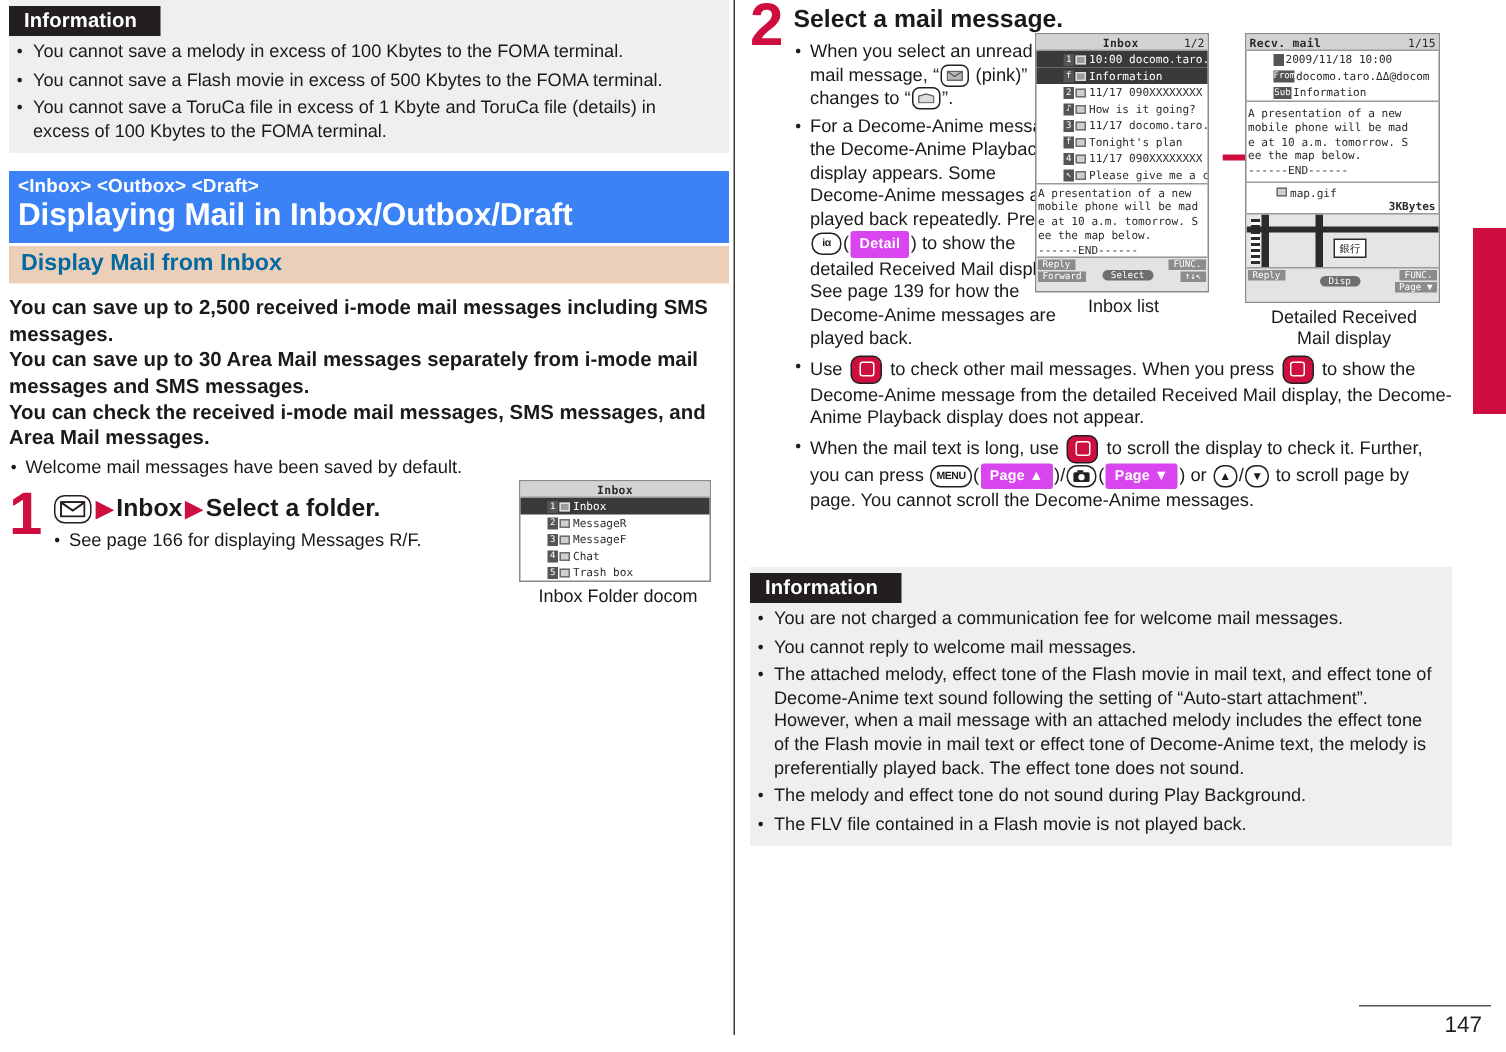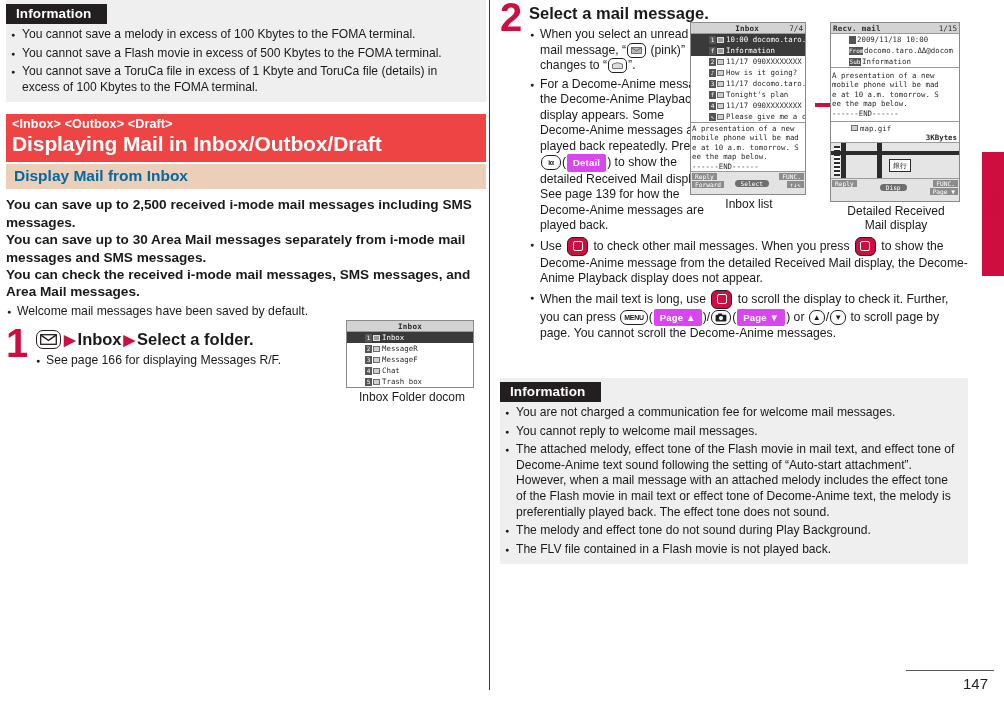--- a/index.html
+++ b/index.html
@@ -38,21 +38,21 @@
     padding: 0 8px 0 16px;
     margin-top: 3px;
   }
   .info-list li::before {
     content: "\25CF";
     position: absolute; left: 5px; top: 0;
     font-size: 7px; line-height: 16px;
   }
 
   
-  .title-band { background: #ef4444; color: #fff; padding: 3px 0 6px 6px; margin-top: 12px; }
+  .title-band { background: #3b82f6; color: #fff; padding: 3px 0 6px 6px; margin-top: 12px; }
   .title-band .kicker { font-size: 12.6px; font-weight: bold; letter-spacing: .1px; }
   .title-band .heading { font-size: 21px; font-weight: bold; margin-top: 1px; letter-spacing: -.1px; }
 
   .subtitle-band {
     background: #eccfb9; color: #0369a1;
     font-size: 15.5px; font-weight: bold;
     padding: 3px 0 4px 8px;
     margin-top: 2px;
   }
 
@@ -310,21 +310,21 @@
           </div>
         </div>
       </div>
     </div>
 
     <div class="shots" style="left:190px; top:22px; width:118px;">
       <div class="shot" style="width:116px;">
         <div class="shot-title">
           <span style="width:12px"></span>
           <span class="mid">Inbox</span>
-          <span>7/4</span>
+          <span>1/2</span>
         </div>
         <div class="row sel">
           <span class="idx">1</span>
           <span class="sq"></span>
           <span>10:00 docomo.taro.ΔΔ</span>
         </div>
         <div class="row sel">
           <span class="idx">f</span>
           <span class="sq"></span>
           <span>Information</span>

